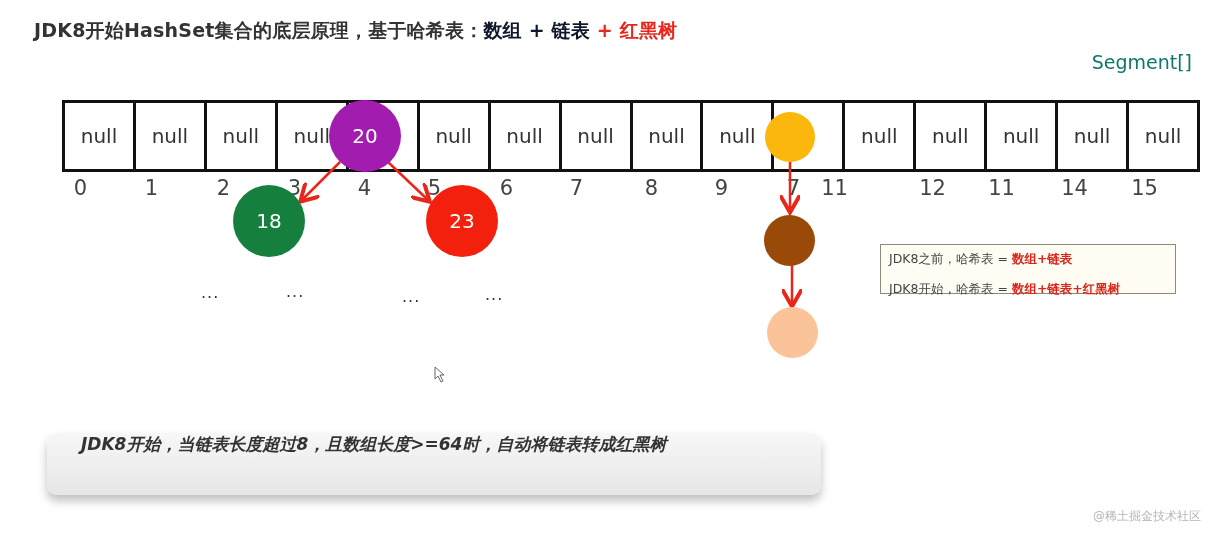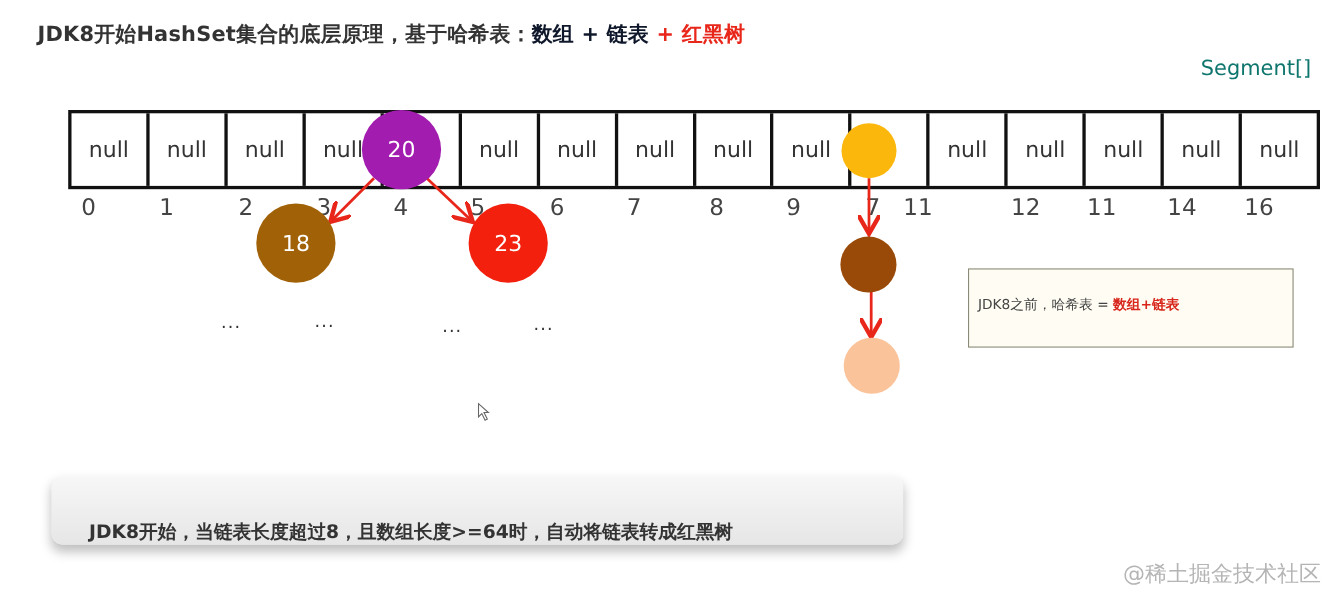--- a/index.html
+++ b/index.html
@@ -8,28 +8,28 @@
   .title { position:absolute; left:34px; top:18px; font-size:19px; font-weight:bold; color:#333; letter-spacing:0.2px; white-space:nowrap; }
   .title .blue { color:#0f172a; }
   .title .red { color:#e8261a; }
   .seg-label { position:absolute; right:26px; top:51px; font-size:19px; color:#0f766e; }
   .array { position:absolute; left:62px; top:100px; width:1138px; height:72px; border:3px solid #111; box-sizing:border-box; display:flex; background:#fff; }
   .cell { flex:1; border-right:3px solid #111; display:flex; align-items:center; justify-content:center; font-size:20px; color:#333; box-sizing:border-box; }
   .cell:last-child { border-right:none; }
   .idx { position:absolute; top:176px; width:71px; text-align:center; font-size:21px; color:#444; }
   .node { position:absolute; border-radius:50%; display:flex; align-items:center; justify-content:center; color:#fff; font-size:20px; }
   .dots { position:absolute; font-size:16px; color:#333; letter-spacing:1px; }
-  .infobox { position:absolute; left:880px; top:244px; width:296px; height:72px; background:#fffdf3; border:1.5px solid #8a8a78; box-sizing:border-box; font-size:12.5px; color:#444; padding:19px 8px; }
+  .infobox { position:absolute; left:880px; top:244px; width:296px; height:50px; background:#fffdf3; border:1.5px solid #8a8a78; box-sizing:border-box; font-size:12.5px; color:#444; padding:1px 8px; }
   .infobox .row { height:30px; line-height:26px; white-space:nowrap; }
   .infobox .hl { color:#d8261c; font-weight:bold; }
   .banner { position:absolute; left:47px; top:433px; width:774px; height:62px; border-radius:10px;
             background:linear-gradient(#f7f7f7,#e6e6e6); box-shadow:0 6px 10px rgba(0,0,0,0.25);
-            display:flex; align-items:flex-end; padding-left:34px; box-sizing:border-box;
-            font-size:17px; font-weight:bold; color:#333; }
-  .watermark { position:absolute; right:17px; top:508px; font-size:20px; color:#b5b5b5; }
+            display:flex; align-items:flex-start; padding-left:34px; box-sizing:border-box;
+            font-size:17px; font-weight:bold; color:#333;font-style:italic; }
+  .watermark { position:absolute; right:17px; top:508px; font-size:12px; color:#b5b5b5; }
   .cursor { position:absolute; left:434px; top:366px; }
   svg.overlay { position:absolute; left:0; top:0; }
 </style>
 </head>
 <body>
 
 <div class="title">
   <span>JDK8开始HashSet集合的底层原理，基于哈希表：</span><span class="blue">数组</span><span class="blue"> + </span><span class="blue">链表</span><span class="red"> + </span><span class="red">红黑树</span>
 </div>
 
@@ -62,51 +62,54 @@
 <div class="idx" style="left:399px">5</div>
 <div class="idx" style="left:471px">6</div>
 <div class="idx" style="left:541px">7</div>
 <div class="idx" style="left:616px">8</div>
 <div class="idx" style="left:686px">9</div>
 <div class="idx" style="left:758px">7</div>
 <div class="idx" style="left:799px">11</div>
 <div class="idx" style="left:897px">12</div>
 <div class="idx" style="left:966px">11</div>
 <div class="idx" style="left:1039px">14</div>
-<div class="idx" style="left:1109px">16</div>
+<div class="idx" style="left:1109px">15</div>
 
 <svg class="overlay" width="1218" height="547">
   <defs>
     <marker id="ah" markerWidth="8" markerHeight="8" refX="6" refY="4" orient="auto" markerUnits="strokeWidth">
       <path d="M0,0 L7,4 L0,8" fill="none" stroke="#e8261a" stroke-width="1.6"></path>
     </marker>
   </defs>
   <line x1="340" y1="162" x2="302" y2="200" stroke="#e8261a" stroke-width="2.5" marker-end="url(#ah)"></line>
   <line x1="388" y1="162" x2="428" y2="200" stroke="#e8261a" stroke-width="2.5" marker-end="url(#ah)"></line>
   <line x1="790" y1="162" x2="790" y2="210" stroke="#e8261a" stroke-width="2.5" marker-end="url(#ah)"></line>
   <line x1="792" y1="265" x2="792" y2="304" stroke="#e8261a" stroke-width="2.5" marker-end="url(#ah)"></line>
 </svg>
 
 <div class="node" style="left:329px;top:100px;width:72px;height:72px;background:#a21caf;">20</div>
-<div class="node" style="left:233px;top:185px;width:72px;height:72px;background:#a16207;">18</div>
+<div class="node" style="left:233px;top:185px;width:72px;height:72px;background:#15803d;">18</div>
 <div class="node" style="left:426px;top:185px;width:72px;height:72px;background:#f2200d;">23</div>
 
 <div class="dots" style="left:201px;top:283px;">...</div>
 <div class="dots" style="left:286px;top:282px;">...</div>
 <div class="dots" style="left:402px;top:287px;">...</div>
 <div class="dots" style="left:485px;top:285px;">...</div>
 
 <div class="node" style="left:765px;top:112px;width:50px;height:50px;background:#fbb70b;"></div>
 <div class="node" style="left:764px;top:215px;width:51px;height:51px;background:#9a4a08;"></div>
 <div class="node" style="left:767px;top:307px;width:51px;height:51px;background:#fbc39a;"></div>
 
 <div class="infobox">
   <div class="row">
     <span>JDK8之前，哈希表 = </span><span class="hl">数组+链表</span>
   </div>
+  <div class="row">
+    <span>JDK8开始，哈希表 = </span><span class="hl">数组+链表+红黑树</span>
+  </div>
 </div>
 
 <svg class="cursor" width="12" height="18">
   <path d="M1,1 L1,13 L4,10 L7,16 L9,15 L6,9 L10,9 Z" fill="#fff" stroke="#666" stroke-width="1"></path>
 </svg>
 
 <div class="banner">
   <span>JDK8开始，当链表长度超过8，且数组长度&gt;=64时，自动将链表转成红黑树</span>
 </div>
 

